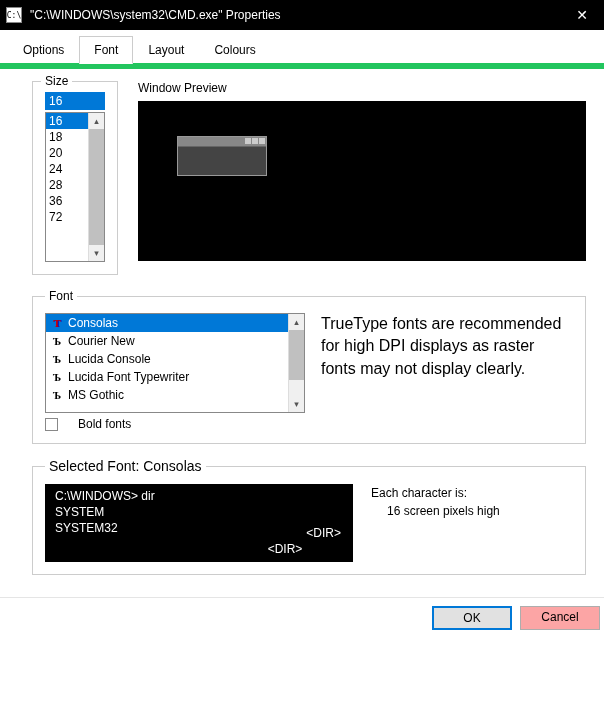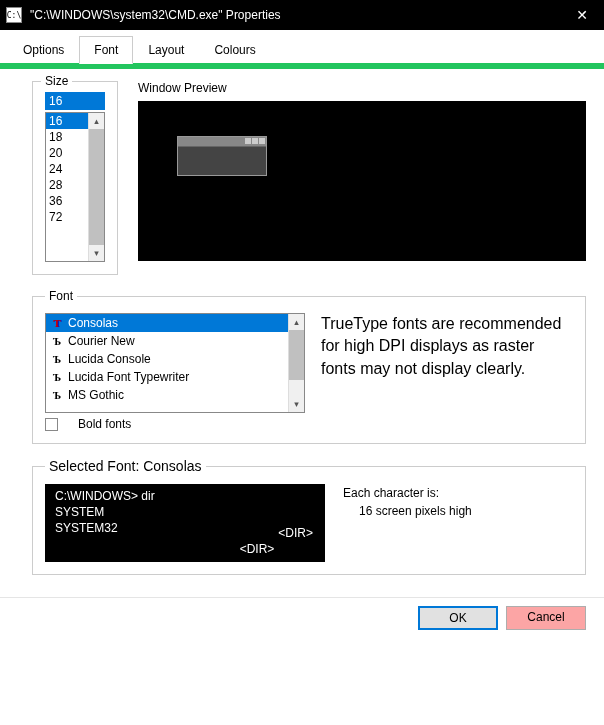--- a/index.html
+++ b/index.html
@@ -37,25 +37,25 @@
 .font-list-inner { flex:1; overflow:hidden;}
 .font-item { display:flex; align-items:center; padding: 0 4px; height:18px; gap:4px;}
 .font-item.selected { background:#0078d7; color:#fff;}
 .tt-icon { font-family: serif; font-weight:bold; font-size:11px; width:14px; text-align:center;}
 .tt-icon.red { color:#c00; text-shadow:1px 0 #00c;}
 .bold-check { display:flex; align-items:flex-end; gap:20px; margin-top:4px;}
 .checkbox { width:13px; height:13px; border:1px solid #888; display:inline-block;}
 .hint-text { flex:1; font-size:16px; line-height:1.4;}
 .selected-font-group legend { font-size:14px;}
 .sample-row { display:flex; gap:18px; align-items:flex-start;}
-.sample-box { background:#000; color:#fff; font-family: Consolas, monospace; font-size:14px; padding:4px 10px; width:280px; line-height:1.35;}
+.sample-box { background:#000; color:#fff; font-family: Consolas, monospace; font-size:14px; padding:4px 10px; width:308px; line-height:1.35;}
 .sample-box span.dir { padding:0 2px;margin-top:21px;}
 .char-info { font-size:12px; line-height:1.5; }
 .char-info-line { padding-left:16px;}
-.button-bar { display:flex; justify-content:flex-end; gap:8px; padding:8px 18px 14px 0; border-top:1px solid #e5e5e5; margin-top:4px;}
+.button-bar { display:flex; justify-content:flex-end; gap:8px; padding:8px 4px 14px 0; border-top:1px solid #e5e5e5; margin-top:4px;}
 .btn { min-width:80px; padding:3px 14px; border:1px solid #adadad; background:#fca5a5; text-align:center; cursor:default;}
 .btn.default { border:2px solid #0078d7; background:#e1e1e1;}
 </style>
 </head>
 <body>
 
 <div class="titlebar">
   <div class="titlebar-icon">C:\</div>
   <div class="titlebar-title">"C:\WINDOWS\system32\CMD.exe" Properties</div>
   <div class="titlebar-close">✕</div>

